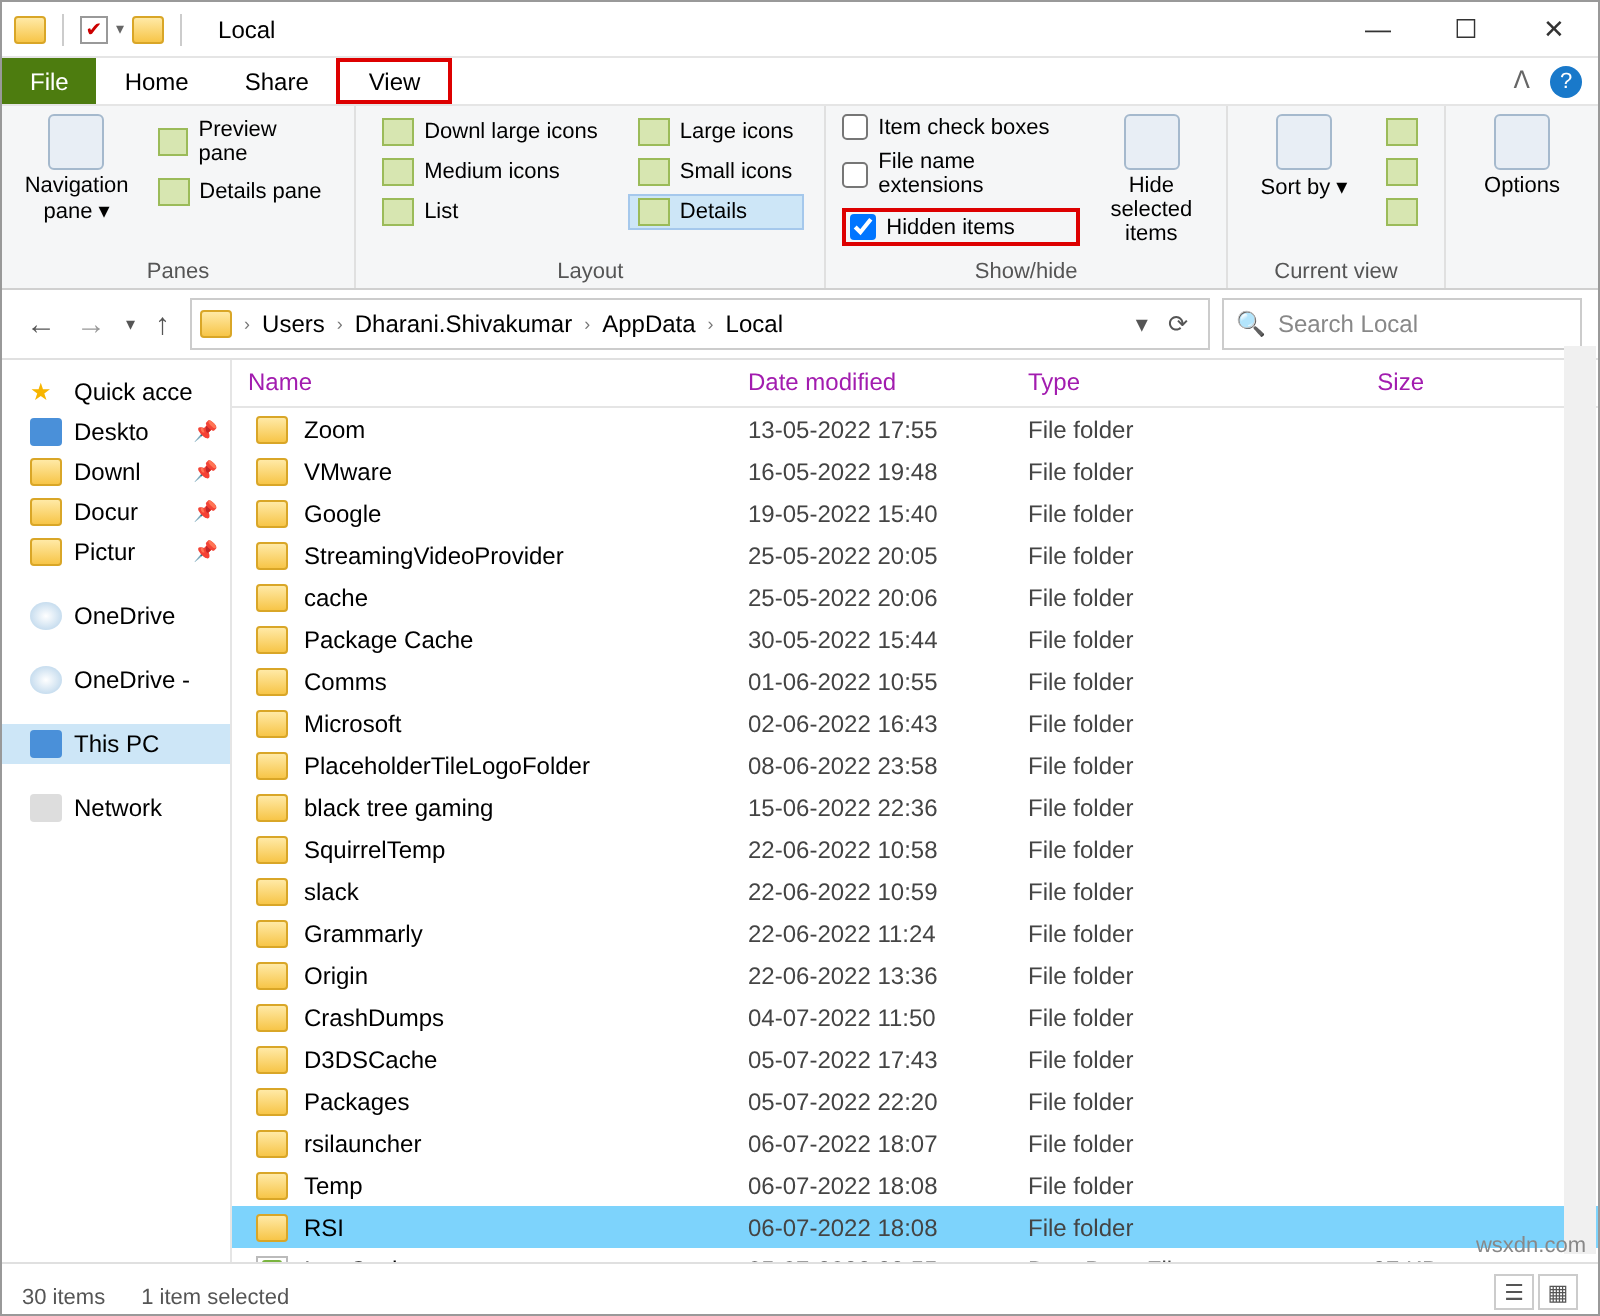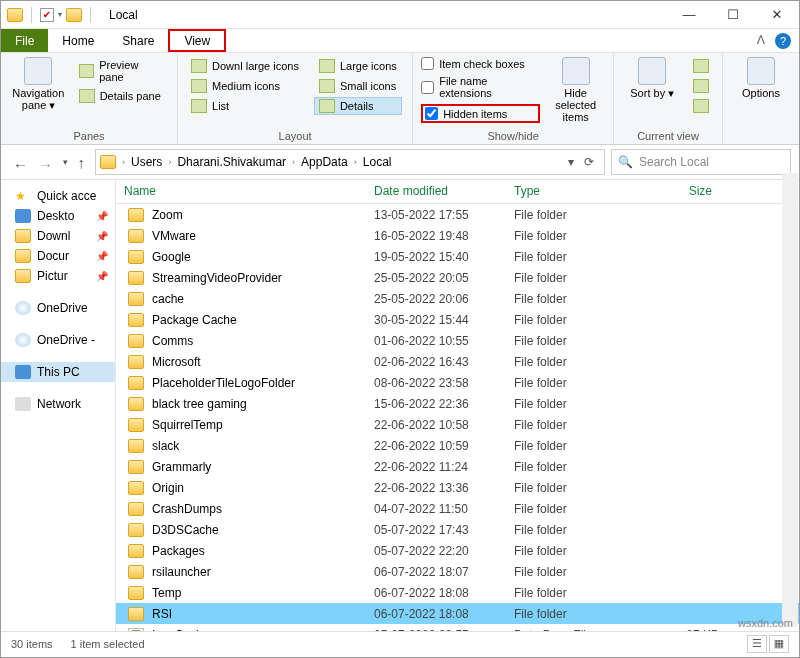--- a/index.html
+++ b/index.html
@@ -60,40 +60,40 @@
 .sb-ico { width: 16px; height: 14px; display:inline-block; }
 .sb-star { color: #f7b500; }
 .sb-fold { background: linear-gradient(#ffe9a6,#f7c548); border: 1px solid #d9a627; border-radius: 2px; }
 .sb-pin { color: #666; font-size: 10px; margin-left: auto; }
 .sb-cloud { background: radial-gradient(#fff,#b0cfe8); border-radius: 50%; }
 .sb-pc { background: #4a90d9; border-radius: 2px; }
 .sb-net { background: #ddd; border-radius: 2px; }
 .sidebar hr { border: none; margin: 6px 0; }
 
 .content { flex: 1; display: flex; flex-direction: column; overflow: hidden; }
-.cols { display: flex; height: 24px; border-bottom: 1px solid #e5e5e5; font-size: 12px; color: #15803d; }
+.cols { display: flex; height: 24px; border-bottom: 1px solid #e5e5e5; font-size: 12px; color: #a21caf; }
 .cols > div { padding: 4px 8px; border-right: 1px solid transparent; }
 .c-name { width: 250px; }
 .c-date { width: 140px; }
 .c-type { width: 115px; }
 .c-size { width: 100px; text-align: right; }
 .file-list { flex: 1; overflow-y: auto; }
 .frow { display: flex; height: 21px; align-items: center; font-size: 12px; padding-left: 12px; }
 .frow.sel { background: #7dd3fc; }
 .frow .fico { width: 16px; height: 14px; margin-right: 8px; }
 .fico.folder { background: linear-gradient(#ffe9a6,#f7c548); border: 1px solid #d9a627; border-radius: 2px; }
 .fico.db { background: #fff; border: 1px solid #bbb; position: relative; }
 .fico.db::before { content: ""; position: absolute; top: 1px; left: 2px; width: 10px; height: 3px; background: #7ab43f; border-radius: 2px; }
 .frow .fname { width: 222px; }
 .frow .fdate { width: 140px; color: #444; }
 .frow .ftype { width: 115px; color: #444; }
 .frow .fsize { width: 90px; text-align: right; color: #444; }
 
 
-.status { height: 24px; border-top: 1px solid #e0e0e0; display: flex; align-items: center; padding: 0 10px; font-size: 11px; color: #555; gap: 18px; }
+.status { height: 24px; border-top: 1px solid #e0e0e0; display: flex; align-items: flex-end; padding: 0 10px; font-size: 11px; color: #555; gap: 18px; }
 .status .views { margin-left: auto; display: flex; gap: 2px; }
 .status .views span { width: 20px; height: 18px; border: 1px solid #ccc; display:inline-flex;align-items:center;justify-content:center;font-size:11px;}
 
 .watermark { position: absolute; right: 6px; bottom: 28px; font-size: 11px; color: #888; }
 
 .scrolltrack { position: absolute; right: 1px; top: 172px; width: 16px; height: 454px; background: #f0f0f0; }
 
 
 .ico.sort, .ico.cols, .ico.hide, .ico.opts, .ico.pane { background: #e8eef5; border: 1px solid #a5b9cd; border-radius: 3px; }
 </style>

